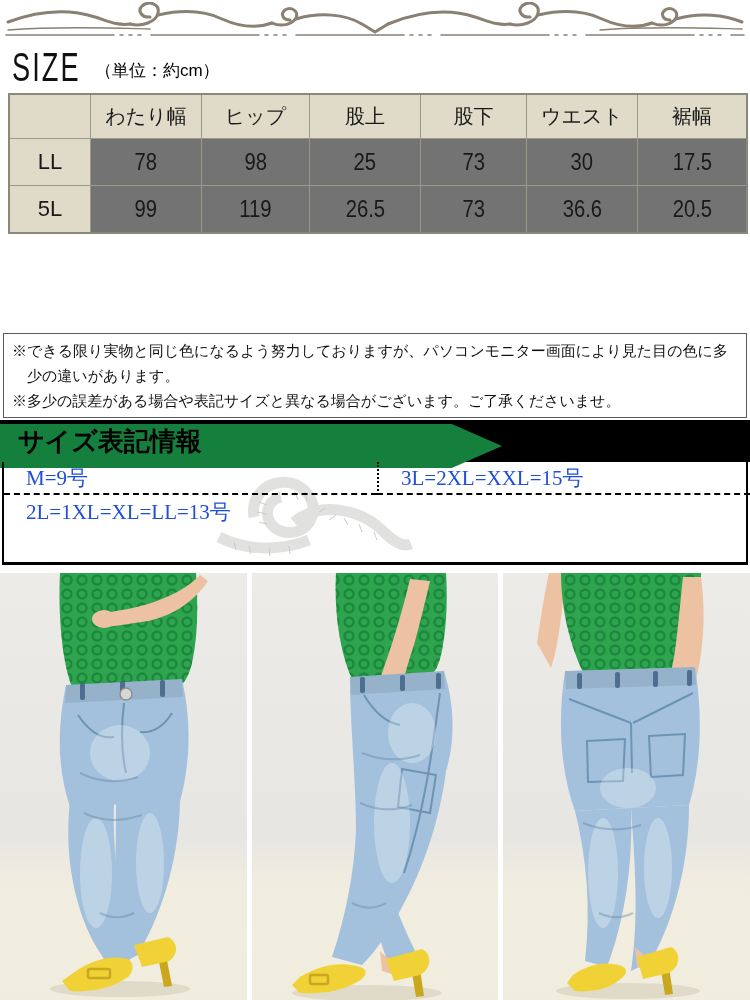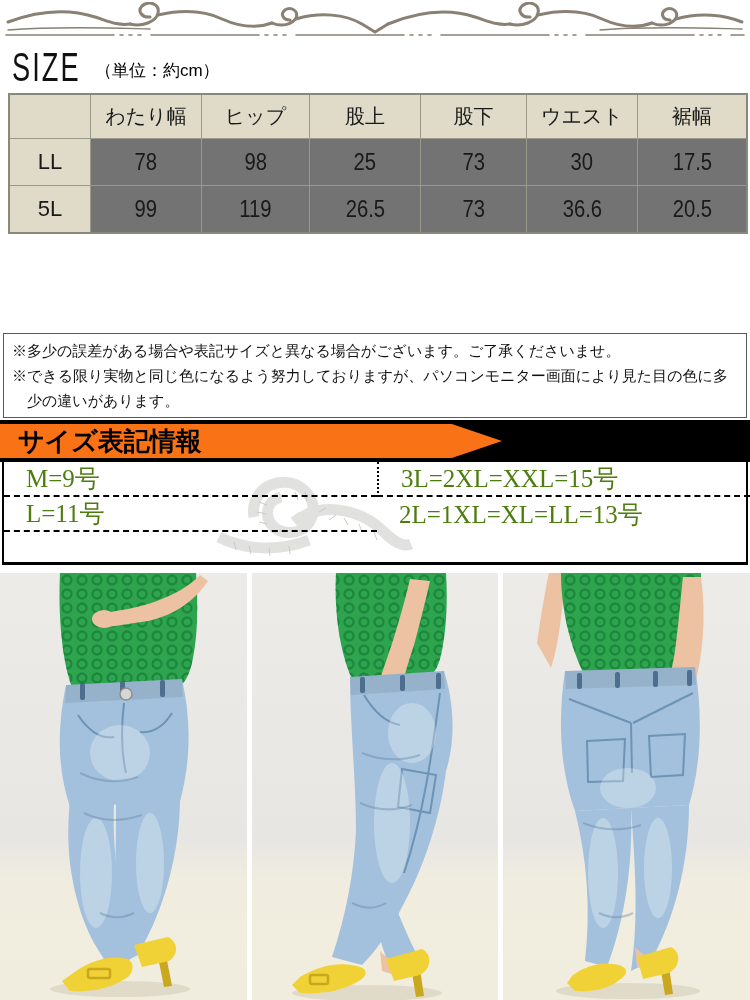--- a/index.html
+++ b/index.html
@@ -26,31 +26,31 @@
   .size-table tbody td{height:46px;background:#737373;font-size:23px;}
   .size-table .num{display:inline-block;transform:scaleX(.88);}
 
   
   .notes{position:absolute;left:3px;top:333px;width:744px;height:85px;border:1px solid #5a5a5a;
          box-sizing:border-box;padding:4px 10px 0 8px;font-size:15px;line-height:25px;color:#111;}
   .note{margin:0;padding-left:1em;text-indent:-1em;}
 
   
   .banner{position:absolute;left:0;top:420px;width:750px;height:42px;background:#000000;}
-  .banner-arrow{position:absolute;left:0;top:4px;height:34px;width:502px;background:#f97316;
+  .banner-arrow{position:absolute;left:0;top:4px;height:44px;width:502px;background:#15803d;
                 clip-path:polygon(0 0,90% 0,100% 50%,90% 100%,0 100%);}
   .banner-title{position:absolute;left:18px;top:0;line-height:34px;font-size:26px;font-weight:bold;
                 color:#000000;}
 
   
   .notation{position:absolute;left:2px;top:462px;width:746px;height:103px;box-sizing:border-box;
             border-left:2px solid #000;border-right:2px solid #000;border-bottom:3px solid #000;
             display:grid;grid-template-columns:373px 373px;grid-template-rows:1fr 1fr 1fr;}
   .notation-cell{display:flex;align-items:center;padding-left:22px;box-sizing:border-box;
-                 font-family:"Liberation Serif","DejaVu Serif",serif;font-size:25px;color:#4d7c0f;
+                 font-family:"Liberation Serif","DejaVu Serif",serif;font-size:21px;color:#1d4ed8;
                  position:relative;z-index:1;}
   .notation-cell.rcol{border-left:2px dotted #000;text-align:right;}
   .notation-cell.rule{border-bottom:2px dashed #000;}
   .tape{position:absolute;left:195px;top:0;width:215px;height:103px;z-index:0;opacity:.55;}
 
   
   .photos{position:absolute;left:0;top:573px;width:750px;height:427px;display:flex;}
   .photo{height:427px;overflow:hidden;}
   .photo.p1{width:247px;margin-right:5px;}
   .photo.p2{width:246px;margin-right:5px;}
@@ -115,22 +115,22 @@
         <td><span class="num">119</span></td>
         <td><span class="num">26.5</span></td>
         <td><span class="num">73</span></td>
         <td><span class="num">36.6</span></td>
         <td><span class="num">20.5</span></td>
       </tr>
     </tbody>
   </table>
 
   <div class="notes">
+    <p class="note">※できる限り実物と同じ色になるよう努力しておりますが、パソコンモニター画面により見た目の色に多少の違いがあります。</p>
     <p class="note">※多少の誤差がある場合や表記サイズと異なる場合がございます。ご了承くださいませ。</p>
-    <p class="note">※できる限り実物と同じ色になるよう努力しておりますが、パソコンモニター画面により見た目の色に多少の違いがあります。</p>
   </div>
 
   <div class="banner">
     <div class="banner-arrow">
       <div class="banner-title">サイズ表記情報</div>
     </div>
   </div>
 
   <div class="notation">
     <svg class="tape" viewBox="0 0 215 103">
@@ -138,21 +138,20 @@
         <path d="M55,55 C50,25 85,10 105,28 C125,46 110,75 85,70 C65,66 62,40 82,35"></path>
         <path d="M95,60 C120,40 160,45 185,70 C195,80 205,85 212,82"></path>
         <path d="M20,75 C45,88 80,90 110,78"></path>
       </g>
       <g stroke="#9f9f9c" stroke-width="1">
         <path d="M60,40 l8,3 M58,50 l9,2 M60,60 l8,2 M96,30 l3,8 M106,30 l2,9 M120,50 l7,-4 M130,58 l7,-5 M145,56 l4,7 M160,62 l3,8 M175,70 l3,8 M35,80 l2,8 M50,84 l2,8 M70,86 l1,8 M90,84 l1,8"></path>
       </g>
     </svg>
     <div class="notation-cell rule">M=9号</div>
     <div class="notation-cell rcol rule">3L=2XL=XXL=15号</div>
-    <div class="notation-cell rule">L=11号</div>
     <div class="notation-cell">2L=1XL=XL=LL=13号</div>
   </div>
 
   <div class="photos">
 
     <div class="photo p1">
       <svg width="247" height="427" viewBox="0 0 247 427">
         <defs>
           <linearGradient id="bg1" x1="0" y1="0" x2="0" y2="1">
             <stop offset="0" stop-color="#ecebe8"></stop>

